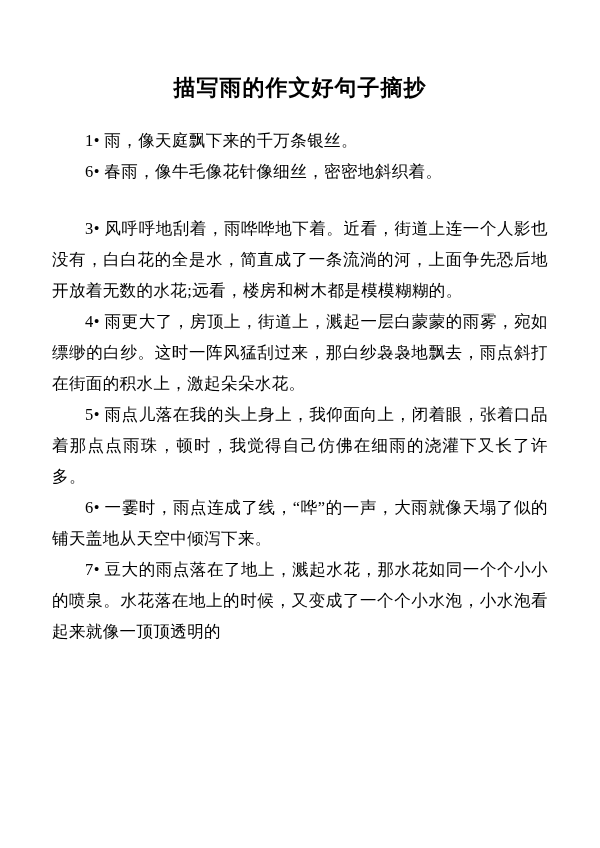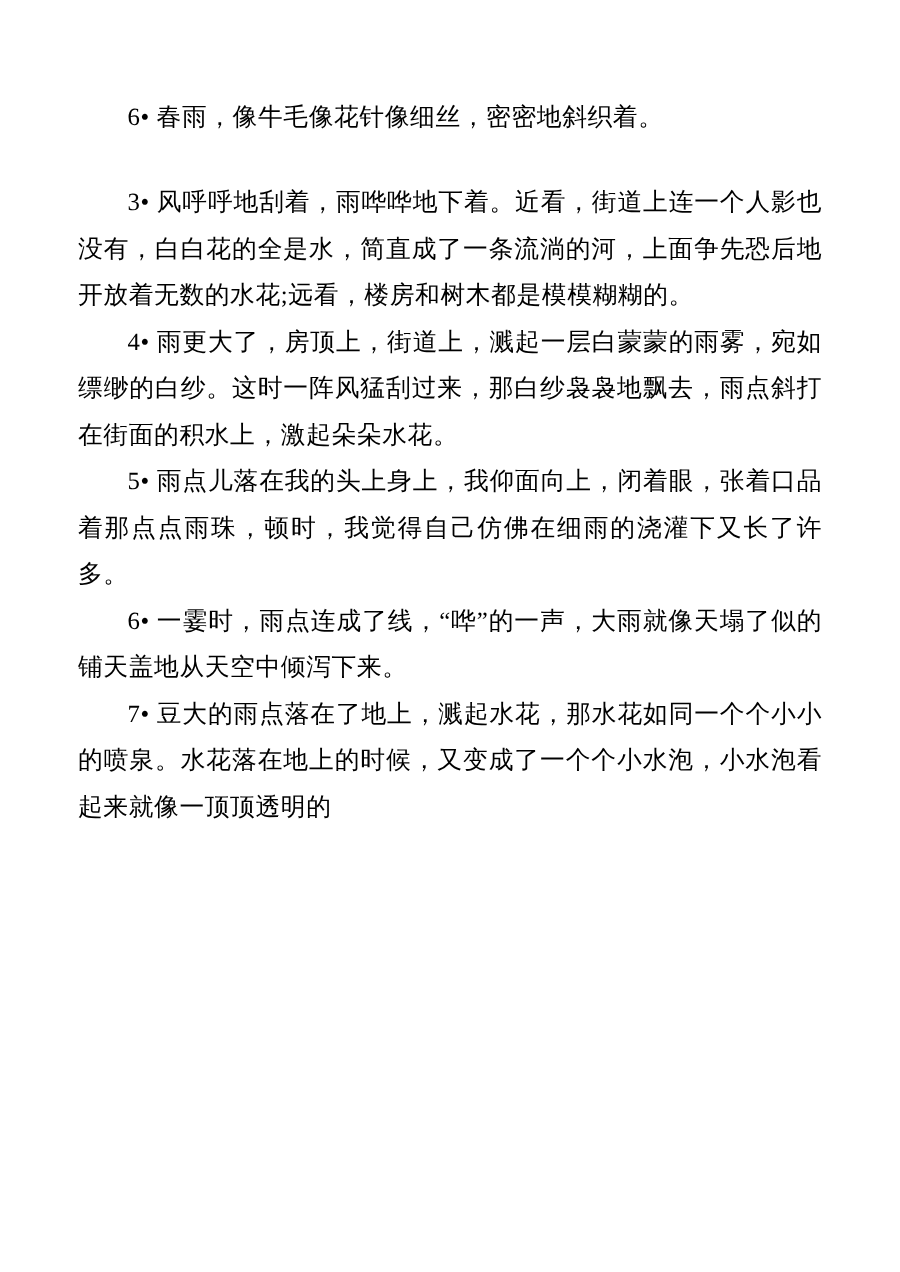--- a/index.html
+++ b/index.html
@@ -40,20 +40,22 @@
     letter-spacing: 0.4px;
   }
   .para.gap-before {
     margin-top: 26px;
   }
 </style>
 </head>
 <body>
 
 <div class="page">
+  <h1 class="doc-title">描写雨的作文好句子摘抄</h1>
 
+  <p class="para">1•  雨，像天庭飘下来的千万条银丝。</p>
   <p class="para">6•  春雨，像牛毛像花针像细丝，密密地斜织着。</p>
   <p class="para gap-before">3•  风呼呼地刮着，雨哗哗地下着。近看，街道上连一个人影也没有，白白花的全是水，简直成了一条流淌的河，上面争先恐后地开放着无数的水花;远看，楼房和树木都是模模糊糊的。</p>
   <p class="para">4•  雨更大了，房顶上，街道上，溅起一层白蒙蒙的雨雾，宛如缥缈的白纱。这时一阵风猛刮过来，那白纱袅袅地飘去，雨点斜打在街面的积水上，激起朵朵水花。</p>
   <p class="para">5•  雨点儿落在我的头上身上，我仰面向上，闭着眼，张着口品着那点点雨珠，顿时，我觉得自己仿佛在细雨的浇灌下又长了许多。</p>
   <p class="para">6•   一霎时，雨点连成了线，“哗”的一声，大雨就像天塌了似的铺天盖地从天空中倾泻下来。</p>
   <p class="para">7•  豆大的雨点落在了地上，溅起水花，那水花如同一个个小小的喷泉。水花落在地上的时候，又变成了一个个小水泡，小水泡看起来就像一顶顶透明的</p>
 </div>
 
 </body></html>

